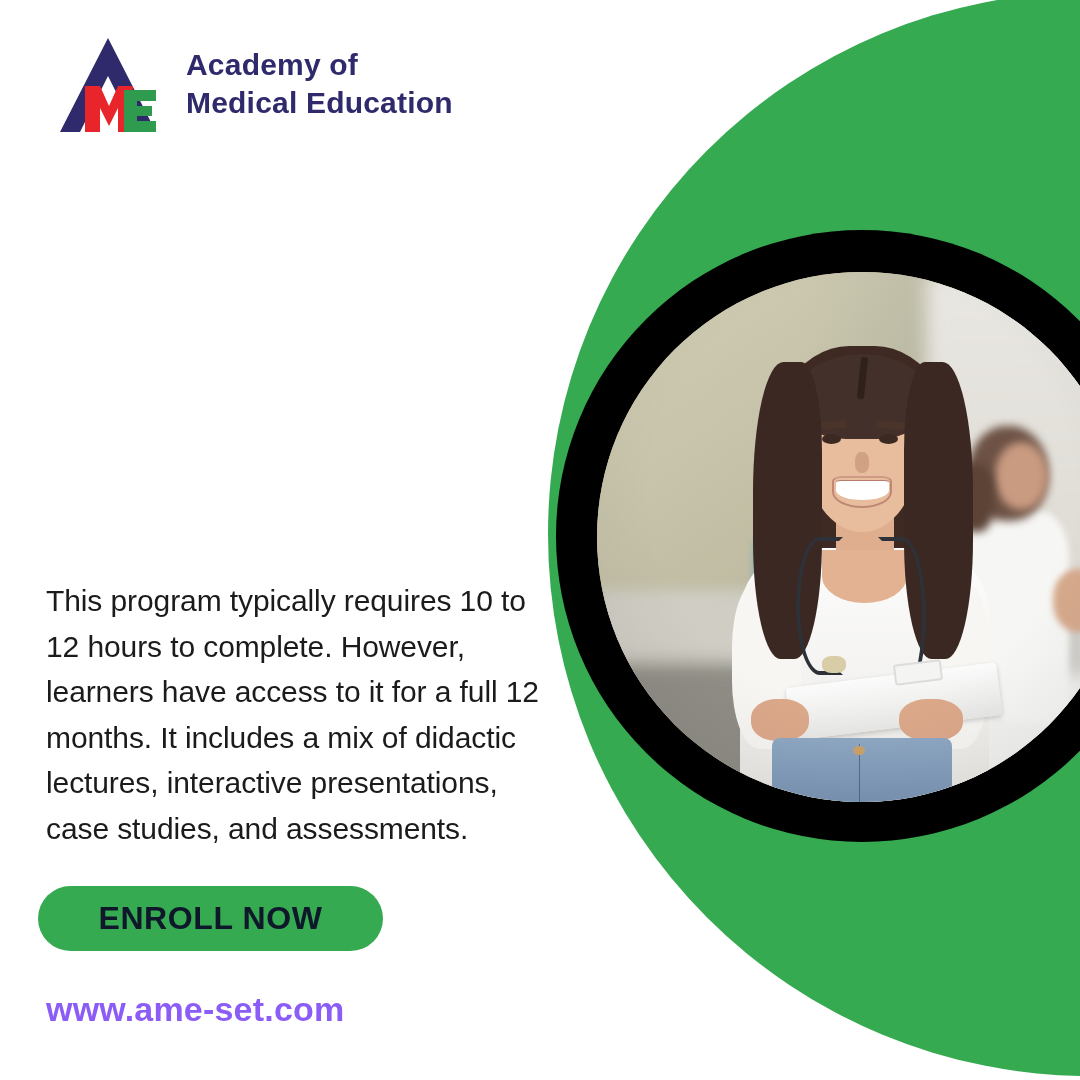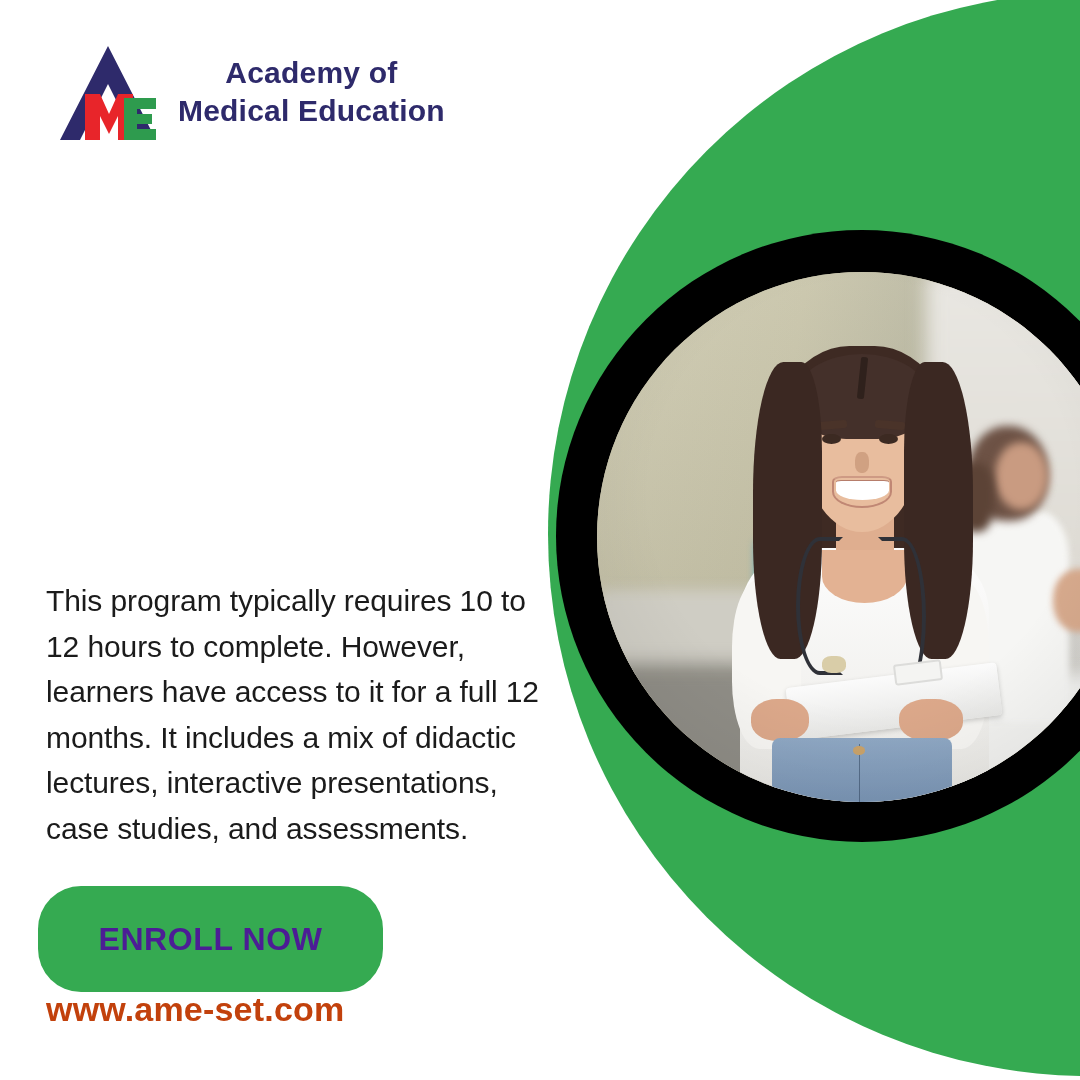--- a/index.html
+++ b/index.html
@@ -261,25 +261,24 @@
   }
   .photo-soft {
     position: absolute; inset: 0;
     background: radial-gradient(circle at 50% 42%, rgba(0,0,0,0) 52%, rgba(0,0,0,0.10) 100%);
   }
 
   
   .logo {
     position: absolute;
     left: 52px;
-    top: 36px;
+    top: 28px;
     display: flex;
     align-items: center;
-    gap: 14px;
-    text-align: center;
+    gap: 22px;
   }
   .logo-mark { width: 112px; height: 112px; display: block; }
   .logo-text {
     color: #2E2A6B;
     font-family: "Liberation Sans", sans-serif;
     font-weight: 700;
     font-size: 30px;
     line-height: 1.27;
     letter-spacing: 0.2px;
     white-space: pre-line;
@@ -313,40 +312,40 @@
     line-height: 1.52;
     letter-spacing: -0.1px;
   }
 
   
   .cta-button {
     position: absolute;
     left: 38px;
     top: 886px;
     width: 345px;
-    height: 106px;
+    height: 65px;
     background: #35AA51;
     border: none;
     border-radius: 43px;
-    color: #4c1d95;
+    color: #0f172a;
     font-family: "Liberation Sans", sans-serif;
     font-weight: 700;
     font-size: 32px;
     letter-spacing: 0.6px;
     cursor: pointer;
     display: flex;
     align-items: center;
     justify-content: center;
   }
 
   .website {
     position: absolute;
     left: 46px;
     top: 990px;
-    color: #c2410c;
+    color: #8b5cf6;
     font-family: "Liberation Sans", sans-serif;
     font-weight: 700;
     font-size: 34px;
     letter-spacing: 0.2px;
   }
 </style>
 </head>
 <body>
 
 <div class="poster">

